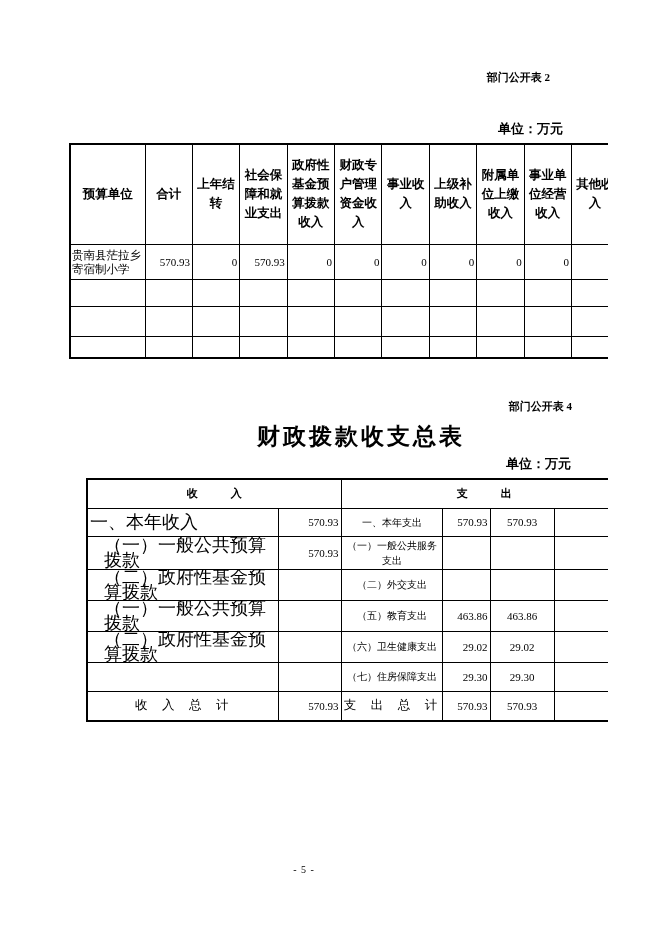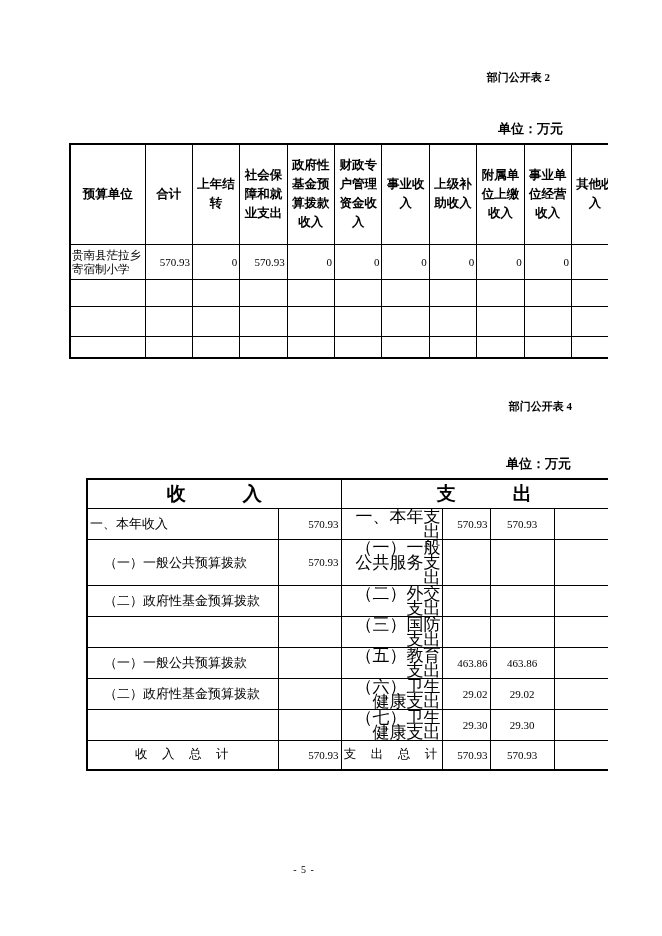--- a/index.html
+++ b/index.html
@@ -24,24 +24,24 @@
   
   #tbl1 { top:143px; left:69px; width:549px; border:2px solid #000; }
   #tbl1 thead tr { height:100px; }
   #tbl1 .c-name { font-size:11.5px; line-height:14px; text-align:left; padding:0 1px; }
   #tbl1 .c-num  { font-size:11px;  text-align:right; padding:0 2px 0 0; }
 
   
   #tbl2 { top:478px; left:86px; width:541px; border:2px solid #000; }
   #tbl2 .hr1 { height:29px; }
   #tbl2 .hr2 { height:41px; }
-  #tbl2 .h-span { font-size:19px; }
-  #tbl2 td.in-item  { font-size:13px; text-align:left; padding:0 1px 0 2px; line-height:15px; }
+  #tbl2 .h-span { font-size:11px; }
+  #tbl2 td.in-item  { font-size:18px; text-align:left; padding:0 1px 0 2px; line-height:15px; }
   #tbl2 td.sub-in   { padding-left:16px; }
-  #tbl2 td.ex-item  { font-size:17px; text-align:right; padding:0 1px 0 2px; line-height:15px; }
+  #tbl2 td.ex-item  { font-size:10px; text-align:center; padding:0 1px 0 2px; line-height:15px; }
   #tbl2 td.sub-ex   { }
   #tbl2 td.val-r    { font-size:11px; text-align:right;  padding:0 2px 0 0; }
   #tbl2 td.val-c    { font-size:11px; text-align:center; padding:0; }
   #tbl2 td.total-lbl{ text-align:center; padding-left:0; font-size:12.5px; letter-spacing:1px; }
 
   .footer { position:absolute; top:864px; left:0; width:100%; text-align:center; font-size:10px; letter-spacing:1px; }
 </style>
 </head>
 <body>
 
@@ -129,20 +129,21 @@
           <td class="c-num"></td>
           <td class="c-num"></td>
           <td class="c-num"></td>
           <td class="c-num"></td>
           <td class="c-num"></td>
         </tr>
       </tbody>
   </table>
 
   <div class="tag" id="tag2">部门公开表 4</div>
+  <div class="doc-title" id="title2">财政拨款收支总表</div>
   <div class="unit-label" id="unit2">单位：万元</div>
 
   <table id="tbl2">
     <colgroup>
       <col style="width:191px">
         <col style="width:63px">
         <col style="width:101px">
       <col style="width:48px">
         <col style="width:64px">
         <col style="width:74px">
@@ -172,47 +173,39 @@
         </tr>
         <tr style="height: 28px;">
           <td class="in-item sub-in">（二）政府性基金预算拨款</td>
           <td class="val-r"></td>
           <td class="ex-item sub-ex">（二）外交支出</td>
           <td class="val-r"></td>
           <td class="val-c"></td>
           <td class="val-c"></td>
         </tr>
         <tr style="height: 24px;">
-          <td class="in-item"></td>
-          <td class="val-r"></td>
-          <td class="ex-item sub-ex">（三）国防支出</td>
-          <td class="val-r"></td>
-          <td class="val-c"></td>
-          <td class="val-c"></td>
-        </tr>
-        <tr style="height: 24px;">
           <td class="in-item sub-in">（一）一般公共预算拨款</td>
           <td class="val-r"></td>
           <td class="ex-item sub-ex">（五）教育支出</td>
           <td class="val-r">463.86</td>
           <td class="val-c">463.86</td>
           <td class="val-c"></td>
         </tr>
         <tr style="height: 30px;">
           <td class="in-item sub-in">（二）政府性基金预算拨款</td>
           <td class="val-r"></td>
           <td class="ex-item sub-ex">（六）卫生健康支出</td>
           <td class="val-r">29.02</td>
           <td class="val-c">29.02</td>
           <td class="val-c"></td>
         </tr>
         <tr style="height: 29px;">
           <td class="in-item"></td>
           <td class="val-r"></td>
-          <td class="ex-item sub-ex">（七）卫生健康支出</td>
+          <td class="ex-item sub-ex">（七）住房保障支出</td>
           <td class="val-r">29.30</td>
           <td class="val-c">29.30</td>
           <td class="val-c"></td>
         </tr>
         <tr style="height: 30px;">
           <td class="in-item total-lbl">收　入　总　计</td>
           <td class="val-r">570.93</td>
           <td class="ex-item total-lbl">支　出　总　计</td>
           <td class="val-r">570.93</td>
           <td class="val-c">570.93</td>

